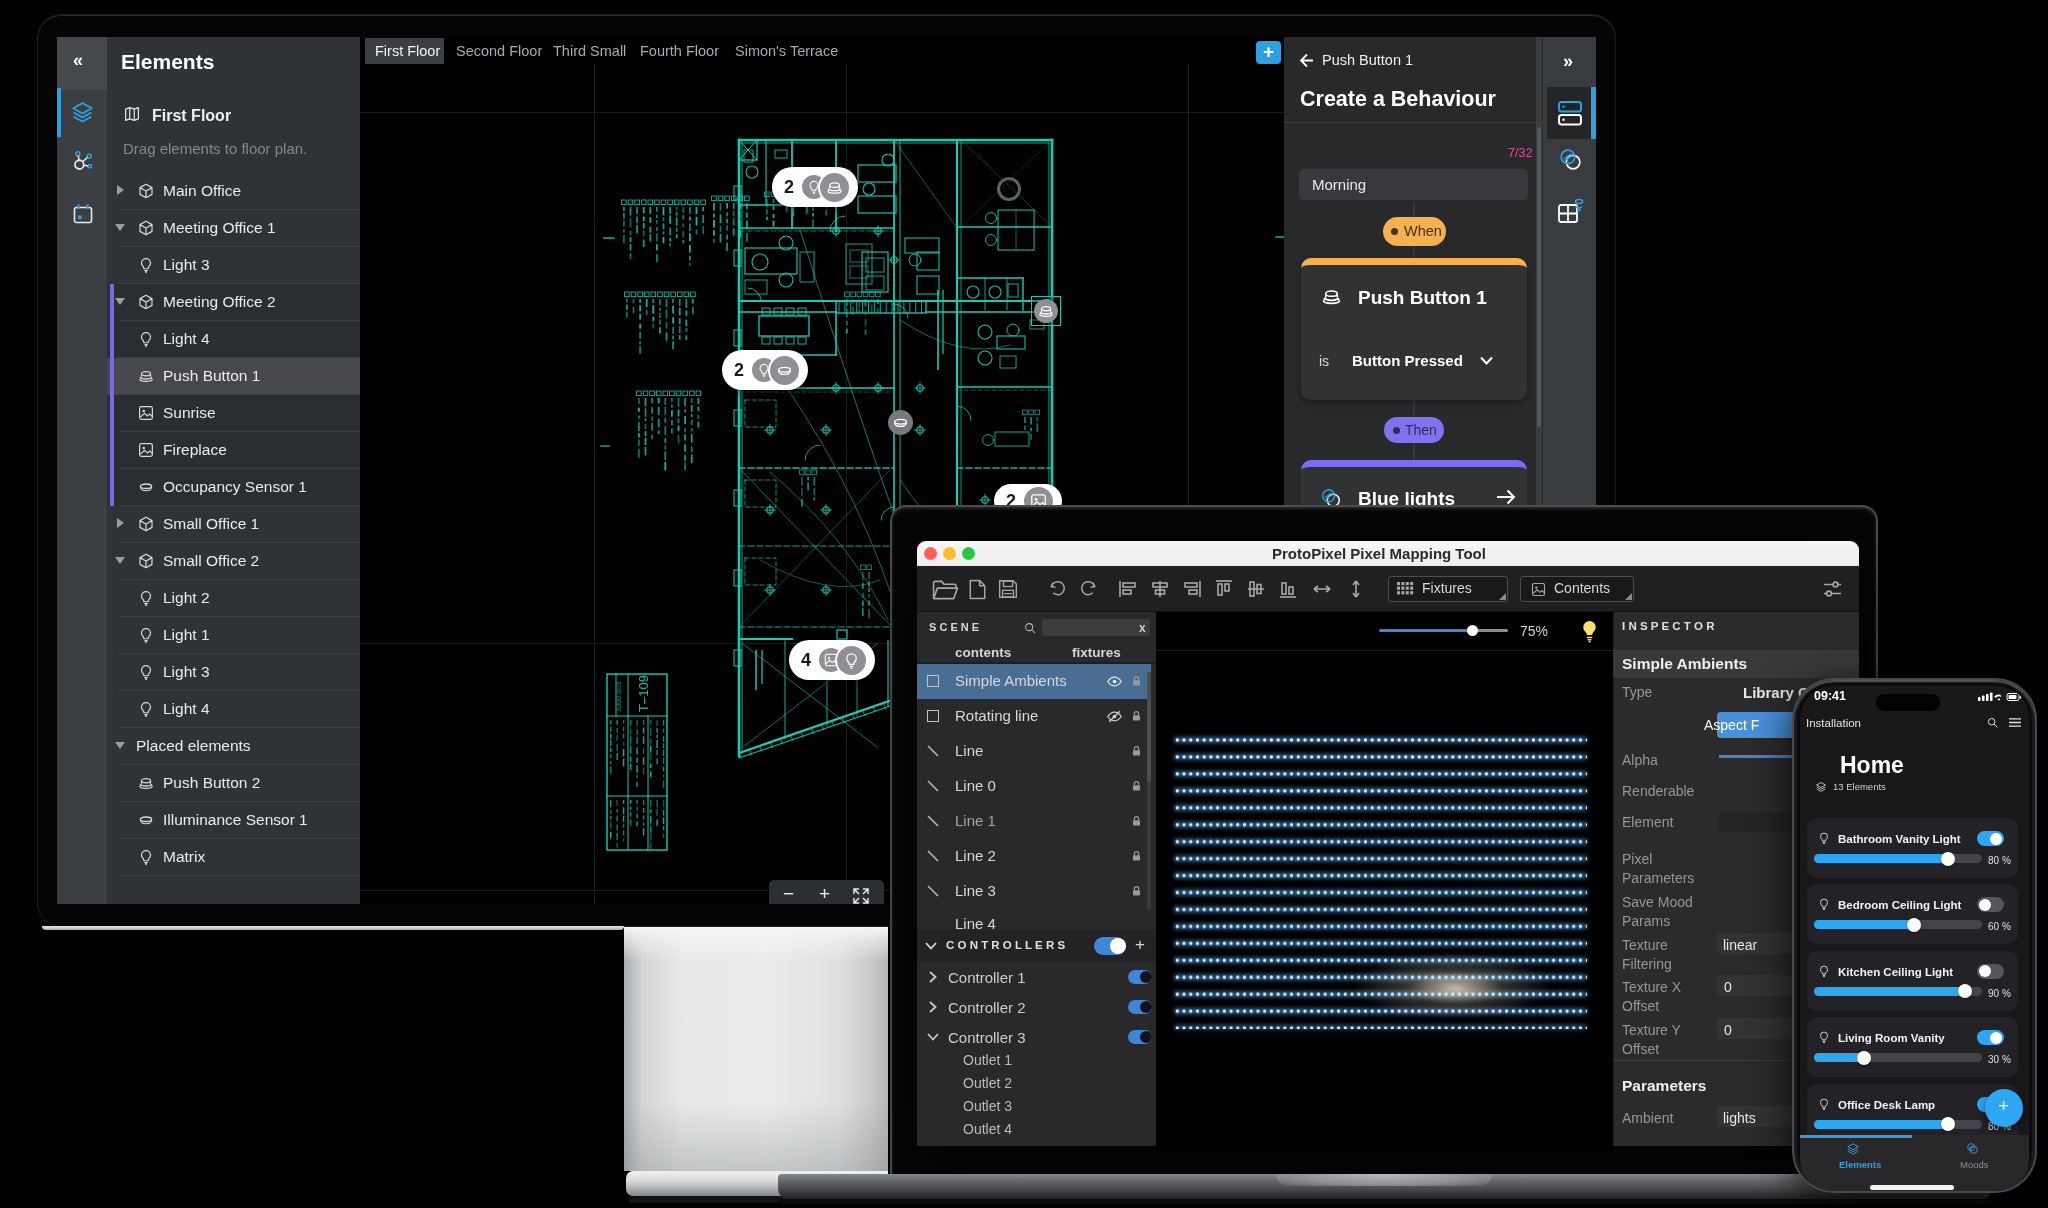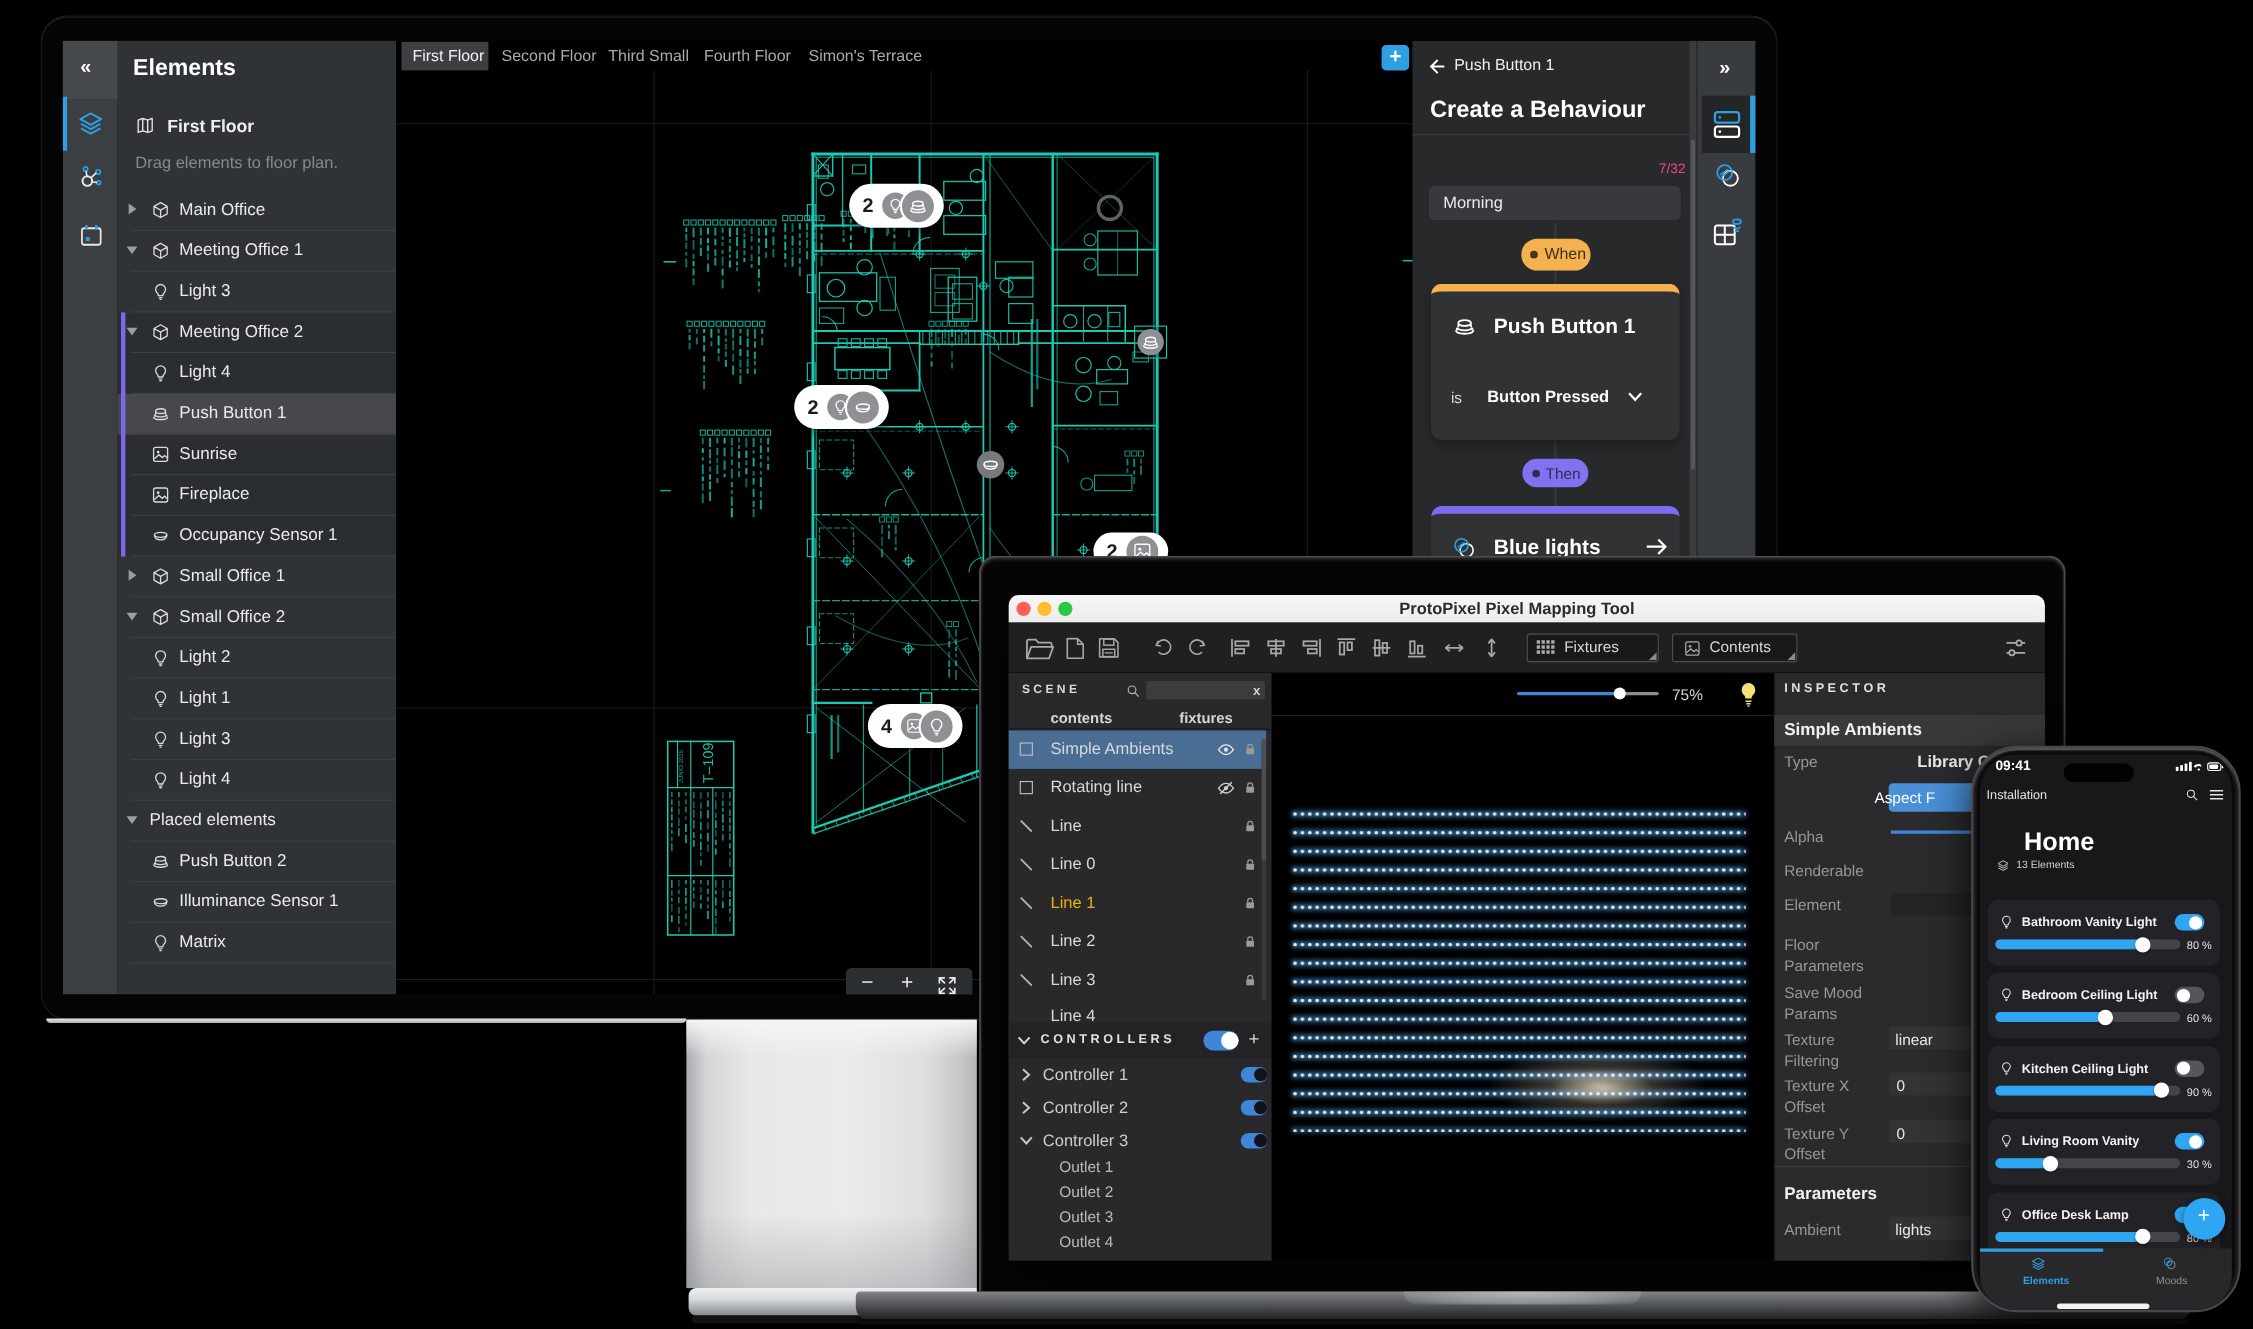--- a/index.html
+++ b/index.html
@@ -1190,21 +1190,21 @@
     <svg class="ic" style="left:36px;top:274px;width:14px;height:14px" viewBox="0 0 14 14">
       <path d="M2 2 L12 12" stroke="#b8b8b8" stroke-width="1.6"></path>
     </svg>
     <div style="position:absolute;left:65px;top:272px;font-size:15px;color:#d6d8da;font-weight:400;white-space:nowrap;">Line 0</div>
     <svg class="ic" style="left:240px;top:274px;width:13px;height:14px;color:#9a9a9a;" viewBox="0 0 24 24">
       <use href="#lockic" width="24" height="24"></use>
     </svg>
     <svg class="ic" style="left:36px;top:309px;width:14px;height:14px" viewBox="0 0 14 14">
       <path d="M2 2 L12 12" stroke="#b8b8b8" stroke-width="1.6"></path>
     </svg>
-    <div style="position:absolute;left:65px;top:307px;font-size:15px;color:#eab308;font-weight:400;white-space:nowrap;">Line 1</div>
+    <div style="position:absolute;left:65px;top:307px;font-size:15px;color:#a3a3a3;font-weight:400;white-space:nowrap;">Line 1</div>
     <svg class="ic" style="left:240px;top:309px;width:13px;height:14px;color:#9a9a9a;" viewBox="0 0 24 24">
       <use href="#lockic" width="24" height="24"></use>
     </svg>
     <svg class="ic" style="left:36px;top:344px;width:14px;height:14px" viewBox="0 0 14 14">
       <path d="M2 2 L12 12" stroke="#b8b8b8" stroke-width="1.6"></path>
     </svg>
     <div style="position:absolute;left:65px;top:342px;font-size:15px;color:#d6d8da;font-weight:400;white-space:nowrap;">Line 2</div>
     <svg class="ic" style="left:240px;top:344px;width:13px;height:14px;color:#9a9a9a;" viewBox="0 0 24 24">
       <use href="#lockic" width="24" height="24"></use>
     </svg>
@@ -1286,21 +1286,21 @@
     <div style="position:absolute;left:732px;top:150px;font-size:15.5px;color:#f0f0f0;font-weight:700;white-space:nowrap;">Simple Ambients</div>
     <div style="position:absolute;left:732px;top:179px;font-size:14px;color:#97979a;font-weight:400;white-space:nowrap;">Type</div>
     <div style="position:absolute;left:853px;top:179px;font-size:15px;color:#e8e8e8;font-weight:700;white-space:nowrap;">Library C</div>
     <div style="left:827px;top:207px;width:85px;height:26px;background:#4a90d9;border-radius:4px;"></div>
     <div style="position:absolute;left:814px;top:212px;font-size:14px;color:#fff;font-weight:400;white-space:nowrap;">Aspect F</div>
     <div style="position:absolute;left:732px;top:247px;font-size:14px;color:#97979a;font-weight:400;white-space:nowrap;">Alpha</div>
     <div style="left:829px;top:250px;width:80px;height:3px;background:#3f87d6;"></div>
     <div style="position:absolute;left:732px;top:278px;font-size:14px;color:#97979a;font-weight:400;white-space:nowrap;">Renderable</div>
     <div style="position:absolute;left:732px;top:309px;font-size:14px;color:#97979a;font-weight:400;white-space:nowrap;">Element</div>
     <div style="left:829px;top:307px;width:80px;height:20px;background:#242426;border-radius:2px;"></div>
-    <div style="position:absolute;left:732px;top:346px;font-size:14px;color:#97979a;font-weight:400;white-space:nowrap;">Floor</div>
+    <div style="position:absolute;left:732px;top:346px;font-size:14px;color:#97979a;font-weight:400;white-space:nowrap;">Pixel</div>
     <div style="position:absolute;left:732px;top:365px;font-size:14px;color:#97979a;font-weight:400;white-space:nowrap;">Parameters</div>
     <div style="position:absolute;left:732px;top:389px;font-size:14px;color:#97979a;font-weight:400;white-space:nowrap;">Save Mood</div>
     <div style="position:absolute;left:732px;top:408px;font-size:14px;color:#97979a;font-weight:400;white-space:nowrap;">Params</div>
     <div style="left:827px;top:428px;width:76px;height:21px;background:#333335;border-radius:2px;"></div>
     <div style="position:absolute;left:732px;top:432px;font-size:14px;color:#97979a;font-weight:400;white-space:nowrap;">Texture</div>
     <div style="position:absolute;left:732px;top:451px;font-size:14px;color:#97979a;font-weight:400;white-space:nowrap;">Filtering</div>
     <div style="position:absolute;left:833px;top:432px;font-size:14px;color:#e8e8e8;font-weight:400;white-space:nowrap;">linear</div>
     <div style="left:827px;top:470px;width:76px;height:21px;background:#333335;border-radius:2px;"></div>
     <div style="position:absolute;left:732px;top:474px;font-size:14px;color:#97979a;font-weight:400;white-space:nowrap;">Texture X</div>
     <div style="position:absolute;left:732px;top:493px;font-size:14px;color:#97979a;font-weight:400;white-space:nowrap;">Offset</div>

